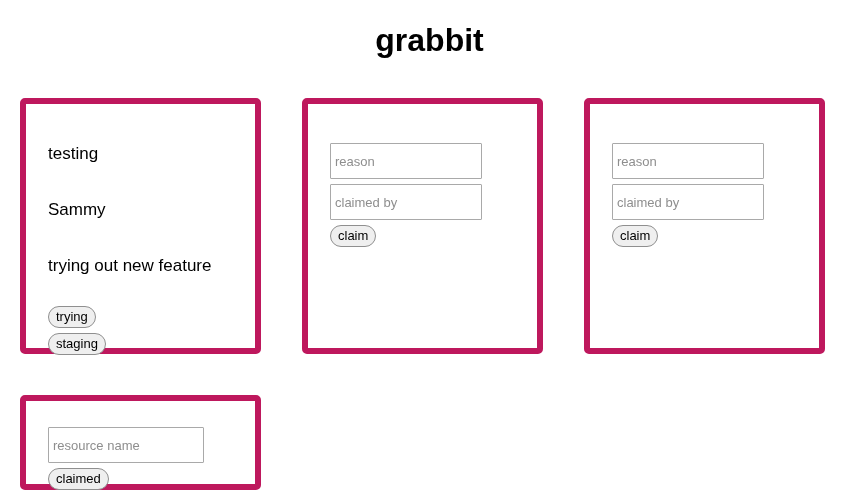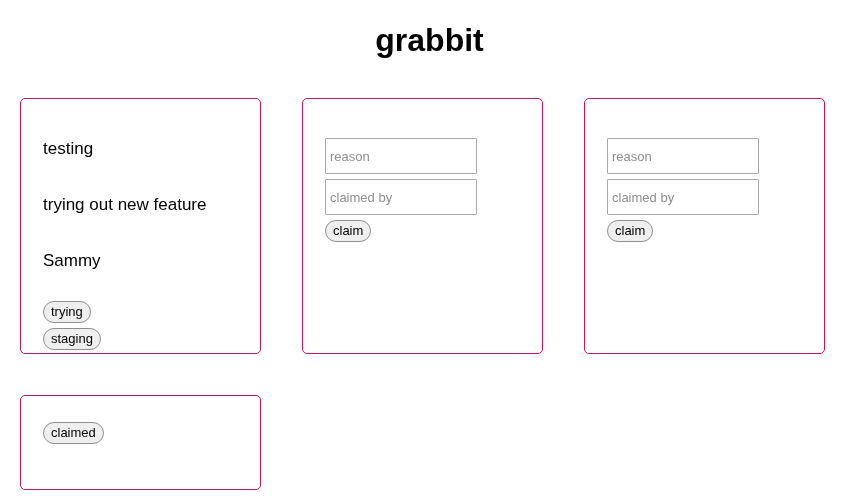--- a/index.html
+++ b/index.html
@@ -41,21 +41,21 @@
     width: 820px;
     display: flex;
     flex-wrap: wrap;
     gap: 41px 41px;
   }
 
   .card {
     box-sizing: border-box;
     width: 241px;
     background: #ffffff;
-    border: 1px solid #be185d;
+    border: 6px solid #be185d;
     border-radius: 5px;
     padding: 22px;
   }
 
   .card.resource-card {
     height: 256px;
   }
 
   .card.create-card {
     height: 95px;
@@ -139,22 +139,22 @@
 <body>
 
 <div class="page">
 
   <h1 class="page-title">grabbit</h1>
 
   <div class="card-grid">
 
     <div class="card resource-card">
       <div class="card-title">testing</div>
+      <div class="card-line">Sammy</div>
       <div class="card-line">trying out new feature</div>
-      <div class="card-line">Sammy</div>
       <div class="actions">
         <button class="btn">trying</button>
         <button class="btn">staging</button>
       </div>
     </div>
 
     <div class="card resource-card">
       <div class="field-stack">
         <input class="text-input" type="text" placeholder="reason" style="">
         <input class="text-input" type="text" placeholder="claimed by" style="">
@@ -164,17 +164,18 @@
 
     <div class="card resource-card">
       <div class="field-stack">
         <input class="text-input" type="text" placeholder="reason" style="">
         <input class="text-input" type="text" placeholder="claimed by" style="">
         <button class="btn">claim</button>
       </div>
     </div>
 
     <div class="card create-card">
+      <input class="text-input wide" type="text" placeholder="resource name" style="">
       <button class="btn">claimed</button>
     </div>
 
   </div>
 </div>
 
 </body></html>

